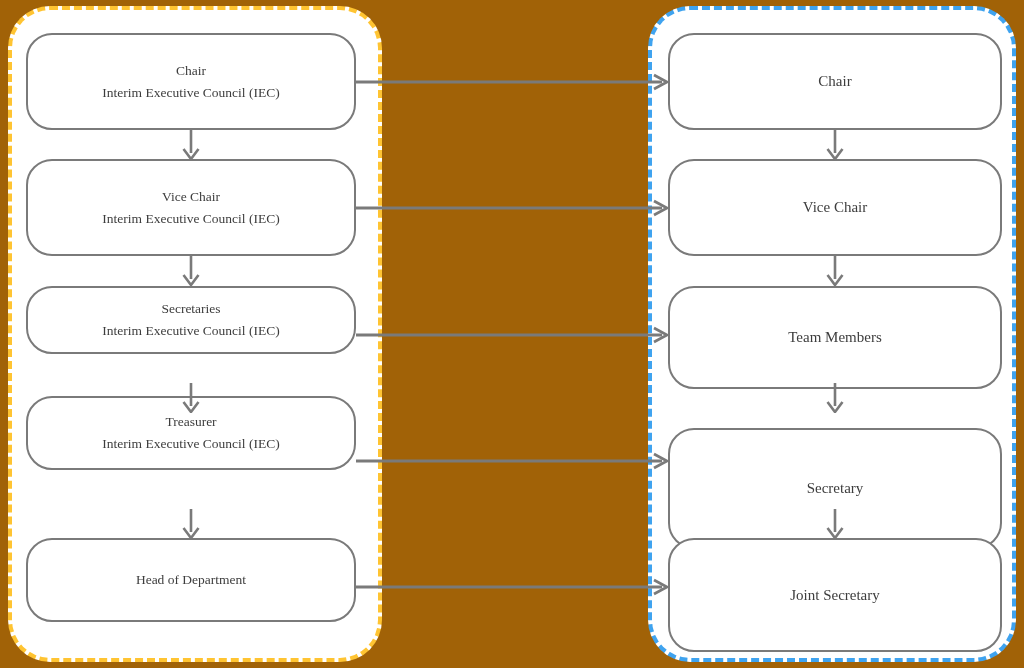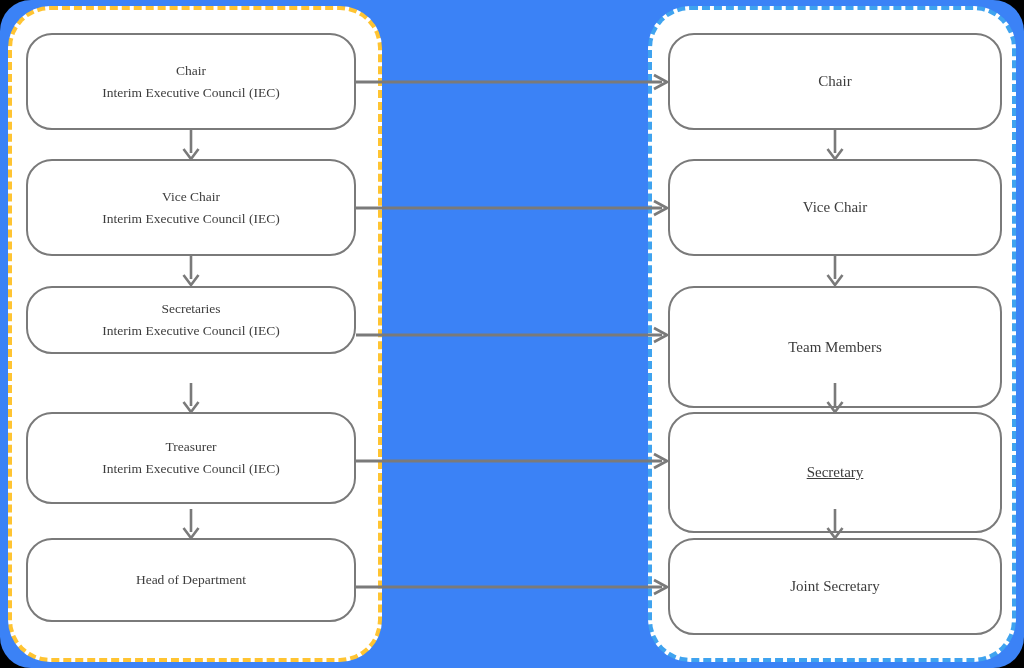--- a/index.html
+++ b/index.html
@@ -13,22 +13,21 @@
     position: relative;
     overflow: hidden;
     font-family: "Liberation Serif", "DejaVu Serif", serif;
   }
 
   #stage {
     position: absolute;
     left: 0; top: 0;
     width: 1024px;
     height: 668px;
-    background: #3b82f6;
-    border-radius: 31px;
+    background: #a16207;
   }
 
   
   .panel {
     position: absolute;
     background: #ffffff;
     border-style: dashed;
     border-width: 4px;
     border-radius: 42px;
     box-sizing: border-box;
@@ -106,41 +105,41 @@
     <span class="line2">Interim Executive Council (IEC)</span>
   </div>
   <div class="node node-left" id="L1" style="top: 159px; height: 97px;">
     <span class="line1">Vice Chair</span>
     <span class="line2">Interim Executive Council (IEC)</span>
   </div>
   <div class="node node-left" id="L2" style="top: 286px; height: 68px;">
     <span class="line1">Secretaries</span>
     <span class="line2">Interim Executive Council (IEC)</span>
   </div>
-  <div class="node node-left" id="L3" style="top: 412px; height: 92px; align-items: center;">
+  <div class="node node-left" id="L3" style="top: 396px; height: 74px; align-items: center;">
     <span class="line1">Treasurer</span>
     <span class="line2">Interim Executive Council (IEC)</span>
   </div>
   <div class="node node-left" id="L4" style="top: 538px; height: 84px;">
     <span class="line1">Head of Department</span>
   </div>
 
   <div class="node node-right single" id="R0" style="top: 33px; height: 97px;">
     <span class="line1">Chair</span>
   </div>
   <div class="node node-right single" id="R1" style="top: 159px; height: 97px;">
     <span class="line1">Vice Chair</span>
   </div>
-  <div class="node node-right single" id="R2" style="top: 286px; height: 122px;">
+  <div class="node node-right single" id="R2" style="top: 286px; height: 103px;">
     <span class="line1">Team Members</span>
   </div>
-  <div class="node node-right single" id="R3" style="top: 412px; height: 121px; text-decoration: underline;">
+  <div class="node node-right single" id="R3" style="top: 428px; height: 121px;">
     <span class="line1">Secretary</span>
   </div>
-  <div class="node node-right single" id="R4" style="top: 538px; height: 97px;">
+  <div class="node node-right single" id="R4" style="top: 538px; height: 114px;">
     <span class="line1">Joint Secretary</span>
   </div>
 
   <div class="varrow" id="LV0" style="left: 180px; top: 129.5px;"><svg width="22" height="30" viewBox="0 0 22 30">
         <line x1="11" y1="0" x2="11" y2="23" stroke="#7a7a7a" stroke-width="2.6"></line>
         <path d="M 3.5 19 L 11 29 L 18.5 19" fill="none" stroke="#7a7a7a" stroke-width="2.6" stroke-linejoin="miter" stroke-linecap="butt"></path>
       </svg></div>
   <div class="varrow" id="LV1" style="left: 180px; top: 256px;"><svg width="22" height="30" viewBox="0 0 22 30">
         <line x1="11" y1="0" x2="11" y2="23" stroke="#7a7a7a" stroke-width="2.6"></line>
         <path d="M 3.5 19 L 11 29 L 18.5 19" fill="none" stroke="#7a7a7a" stroke-width="2.6" stroke-linejoin="miter" stroke-linecap="butt"></path>

